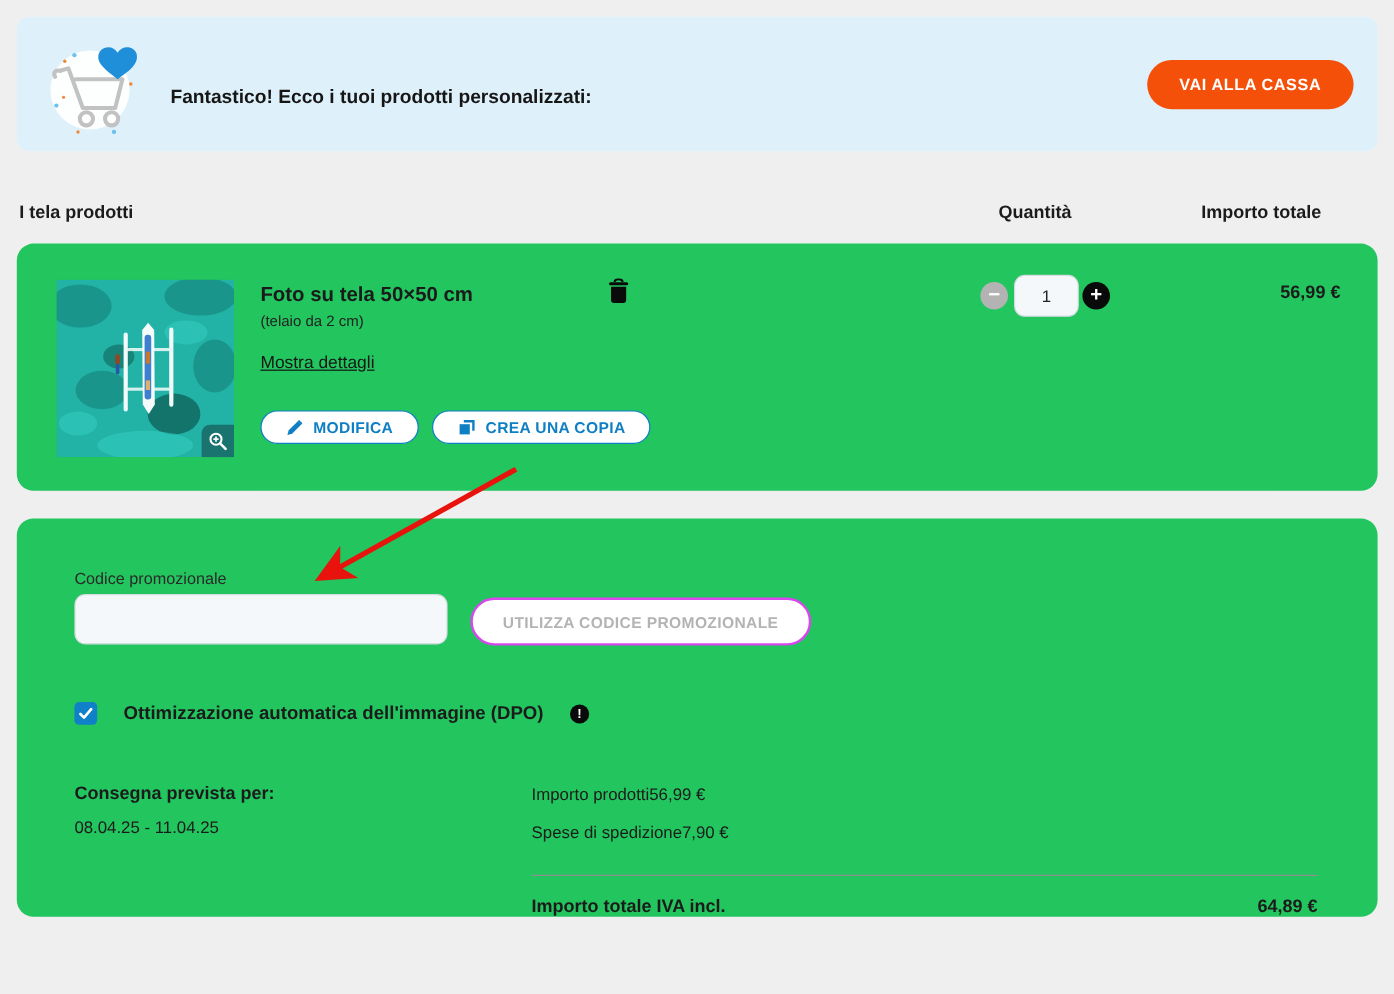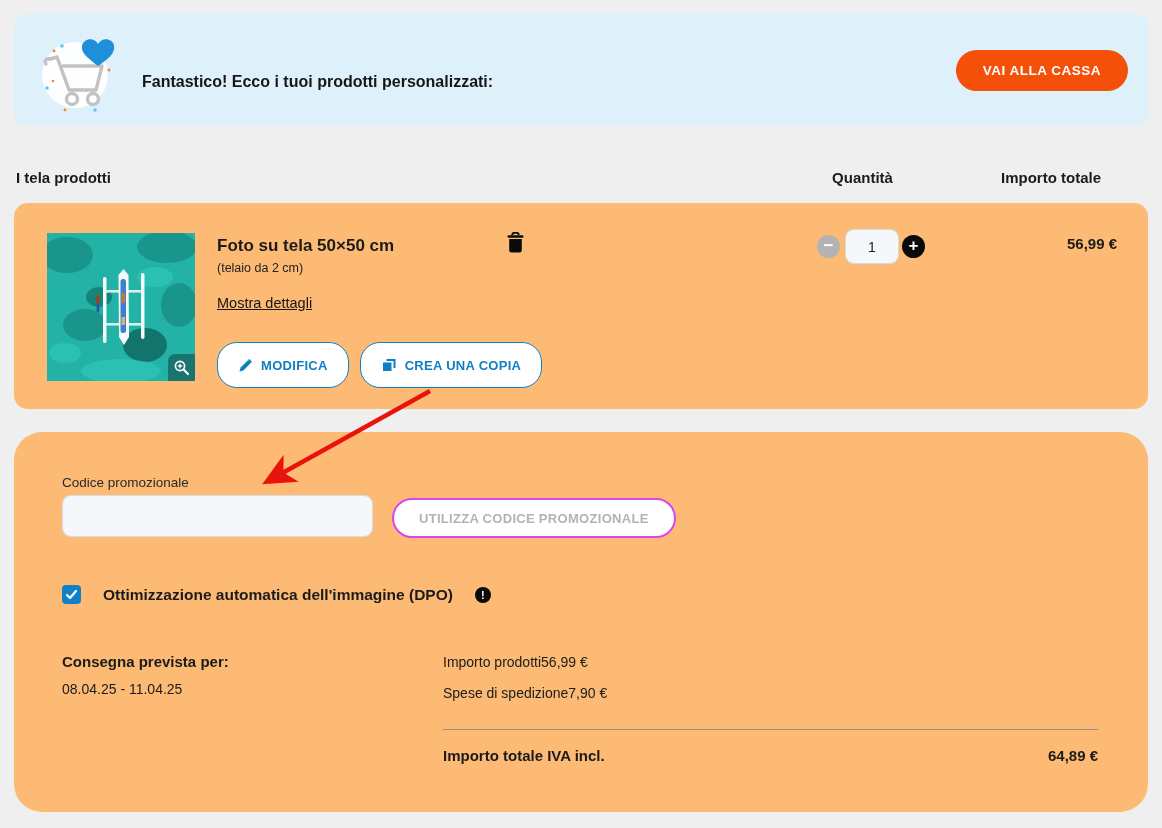--- a/index.html
+++ b/index.html
@@ -37,21 +37,21 @@
   }
   .list-header-qty {
     position:absolute; left:785px; top:169px; width:155px; text-align:center;
     font-size:15px; font-weight:bold;
   }
   .list-header-total {
     position:absolute; right:61px; top:169px;
     font-size:15px; font-weight:bold;
   }
   
-  .card { position:absolute; background:#fdba74; border-radius:14px;text-decoration:underline; }
+  .card { position:absolute; background:#22c55e; border-radius:14px;text-decoration:underline; }
   .product-card { left:14px; top:203px; width:1134px; height:206px; }
   .thumb {
     position:absolute; left:33px; top:30px; width:148px; height:148px;
     overflow:hidden; cursor:pointer;
   }
   .zoom-badge {
     position:absolute; right:0; bottom:0; width:27px; height:27px;
     background:rgba(18,64,66,.55); border-radius:7px 0 0 0;
     display:flex; align-items:center; justify-content:center;
   }
@@ -61,21 +61,21 @@
     position:absolute; left:489px; top:28px; width:24px; height:26px;
     background:none; border:none; cursor:pointer; padding:0;
   }
   .details-link {
     position:absolute; left:203px; top:92px;
     font-size:14.5px; color:#161616; text-decoration:underline; cursor:pointer;
   }
   .btn-row { position:absolute; left:203px; top:139px; display:flex; gap:11px; }
   .pill-btn {
     display:inline-flex; align-items:center; gap:8px;
-    height:46px; padding:0 20px;
+    height:28px; padding:0 20px;
     background:#fff; border:1.5px solid #0f7fc4; border-radius:20px;
     color:#0f7fc4; font-family:"Liberation Sans", sans-serif;
     font-size:13px; font-weight:bold; letter-spacing:.3px; cursor:pointer;
   }
   .stepper-minus, .stepper-plus {
     position:absolute; width:23px; height:23px; border-radius:50%;
     border:none; color:#fff; font-size:17px; font-weight:bold;
     display:flex; align-items:center; justify-content:center;
     line-height:0; cursor:pointer; padding:0 0 2px 0;
   }
@@ -84,21 +84,21 @@
   .qty-input {
     position:absolute; left:831px; top:26px; width:54px; height:35px;
     background:#f4f8fb; border:1px solid #d6dce1; border-radius:9px;
     text-align:center; font-size:14px; color:#222;
     font-family:"Liberation Sans", sans-serif;
   }
   .price-main { position:absolute; right:31px; top:32px; font-size:15px; font-weight:bold; }
   
   .arrow-overlay { position:absolute; left:240px; top:378px; pointer-events:none; z-index:5; }
   
-  .promo-card { left:14px; top:432px; width:1134px; height:380px;border-radius:28px; }
+  .promo-card { left:14px; top:432px; width:1134px; height:332px; }
   .promo-label { position:absolute; left:48px; top:43px; font-size:13.5px; color:#2a2a2a; }
   .promo-input {
     position:absolute; left:48px; top:63px; width:311px; height:42px;
     background:#f4f8fb; border:1px solid #d6dce1; border-radius:9px;
     padding:0 12px; font-size:14px; font-family:"Liberation Sans", sans-serif;
   }
   .promo-apply-btn {
     position:absolute; left:378px; top:66px; height:40px; padding:0 25px;
     background:#fff; border:2px solid #d946ef; border-radius:20px;
     color:#b3b3b3; font-family:"Liberation Sans", sans-serif;

